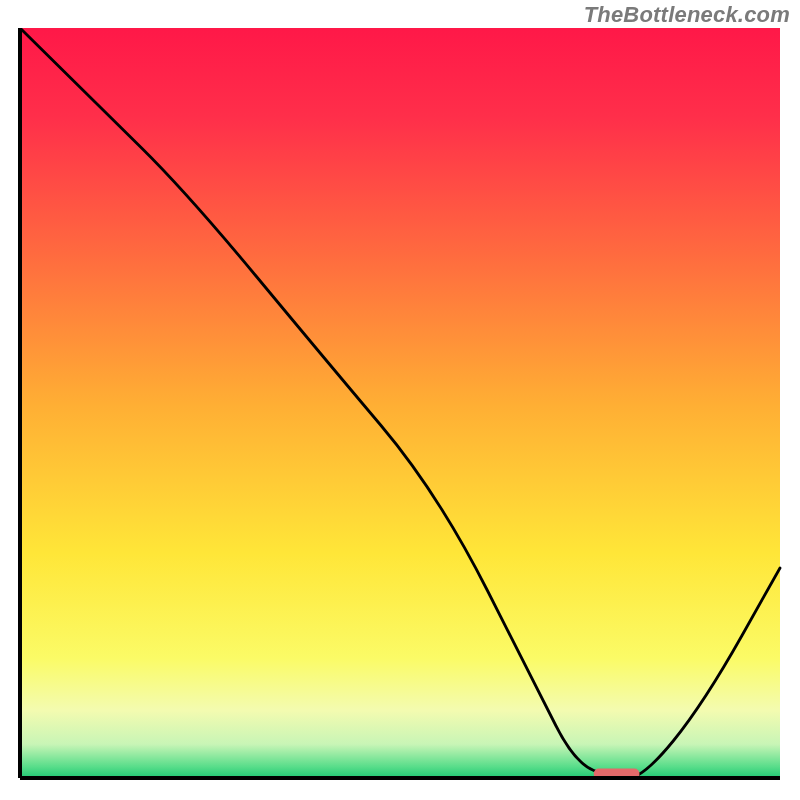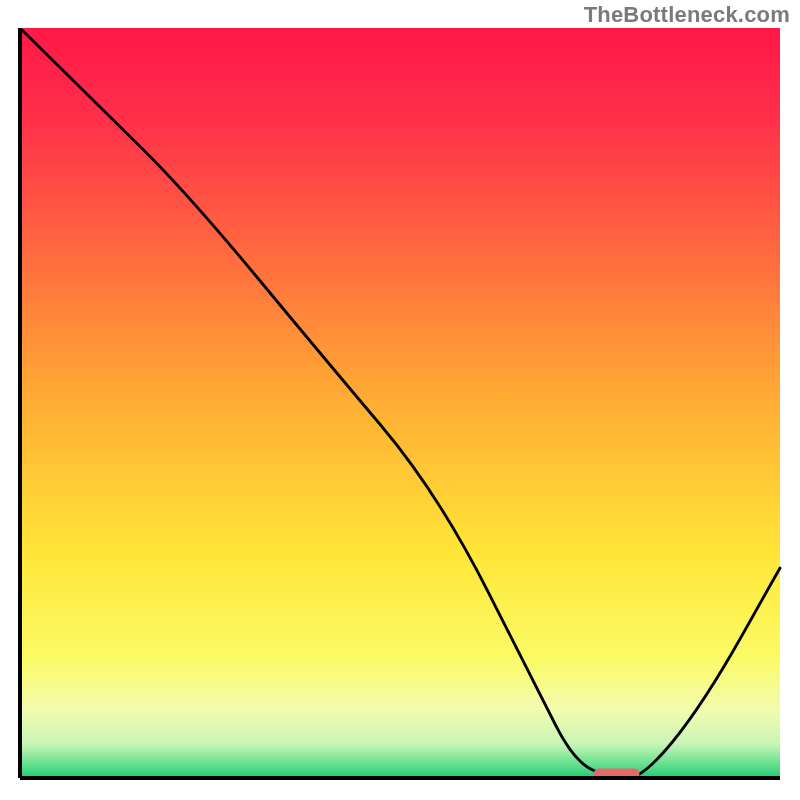--- a/index.html
+++ b/index.html
@@ -17,20 +17,21 @@
     height: 800px;
   }
   .watermark {
     position: absolute;
     top: 2px;
     right: 10px;
     font-size: 22px;
     font-weight: 600;
     color: #7a7a7a;
     letter-spacing: 0.2px;
+    font-style: italic;
   }
   .plot-wrap {
     position: absolute;
     left: 18px;
     top: 28px;
     width: 764px;
     height: 754px;
   }
   svg {
     width: 764px;

